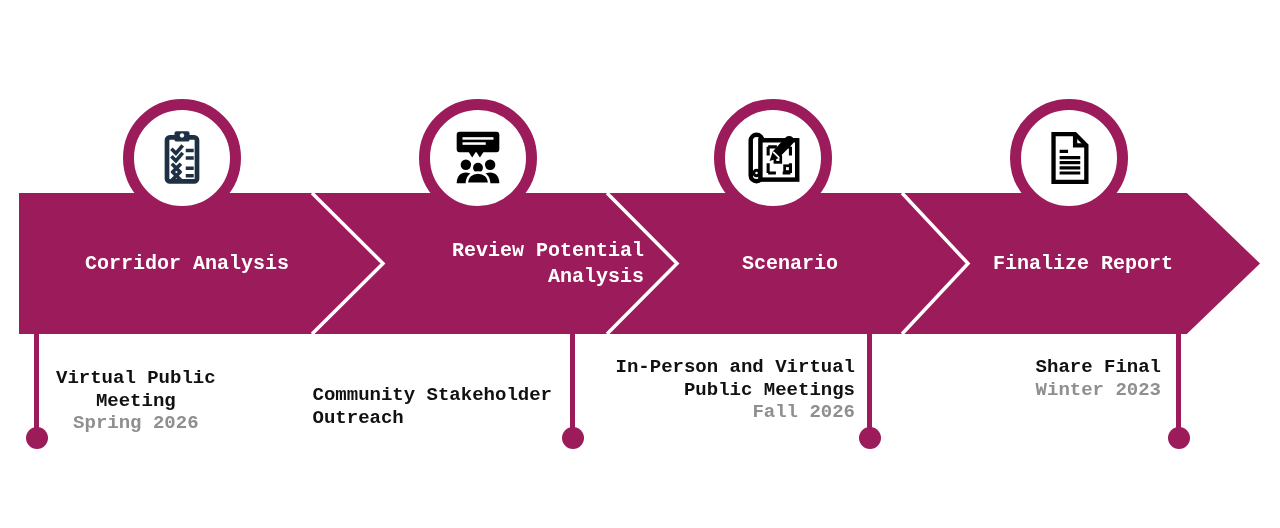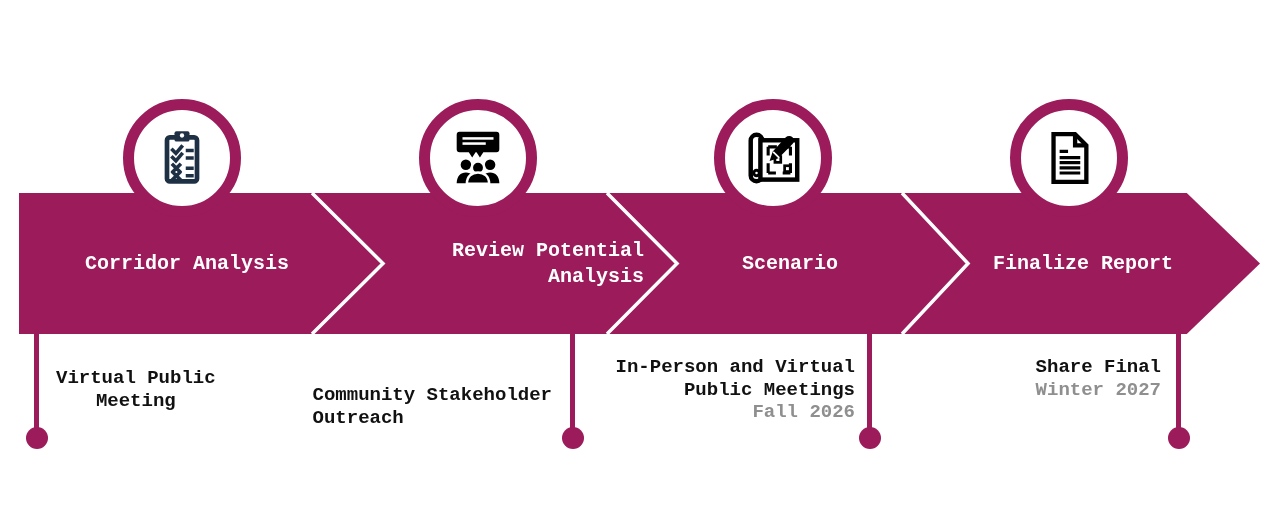--- a/index.html
+++ b/index.html
@@ -128,28 +128,29 @@
   <div class="drop d3"></div>
   <div class="drop d4"></div>
   <div class="dot o1"></div>
   <div class="dot o2"></div>
   <div class="dot o3"></div>
   <div class="dot o4"></div>
 
   <div class="label l1">
     <div>Virtual Public</div>
     <div>Meeting</div>
+    <div class="date">Spring 2026</div>
   </div>
   <div class="label l2">
     <div>Community Stakeholder</div>
     <div>Outreach</div>
   </div>
   <div class="label l3">
     <div>In-Person and Virtual</div>
     <div>Public Meetings</div>
     <div class="date">Fall 2026</div>
   </div>
   <div class="label l4">
     <div>Share Final</div>
-    <div class="date">Winter 2027</div>
+    <div class="date">Winter 2023</div>
   </div>
 
 </div>
 
 </body></html>

